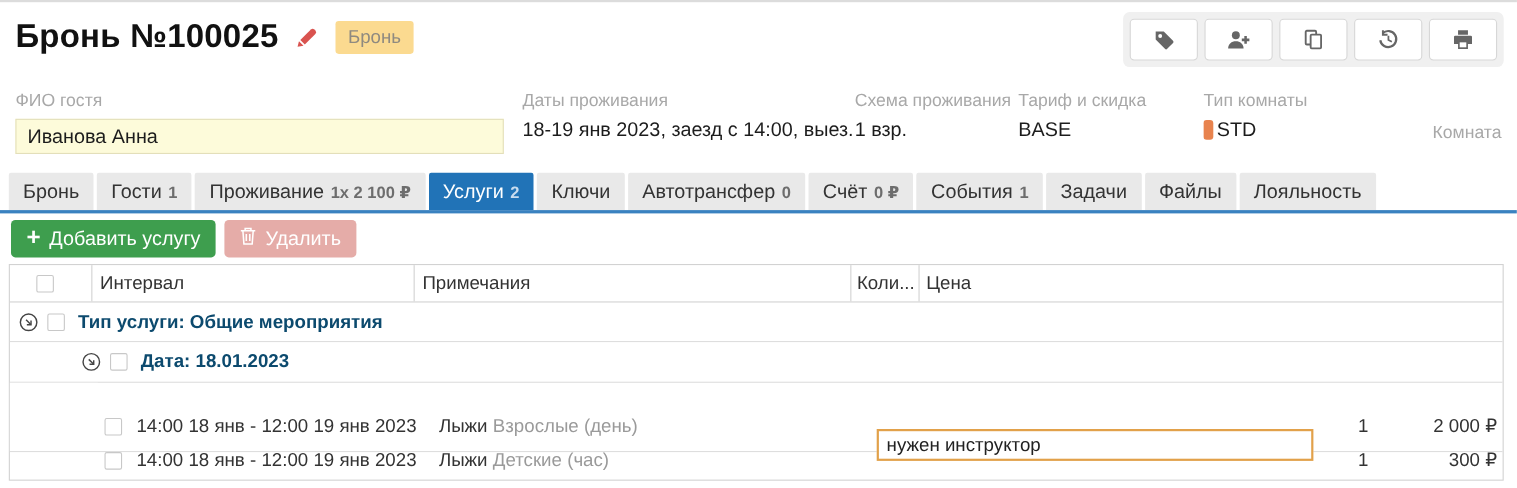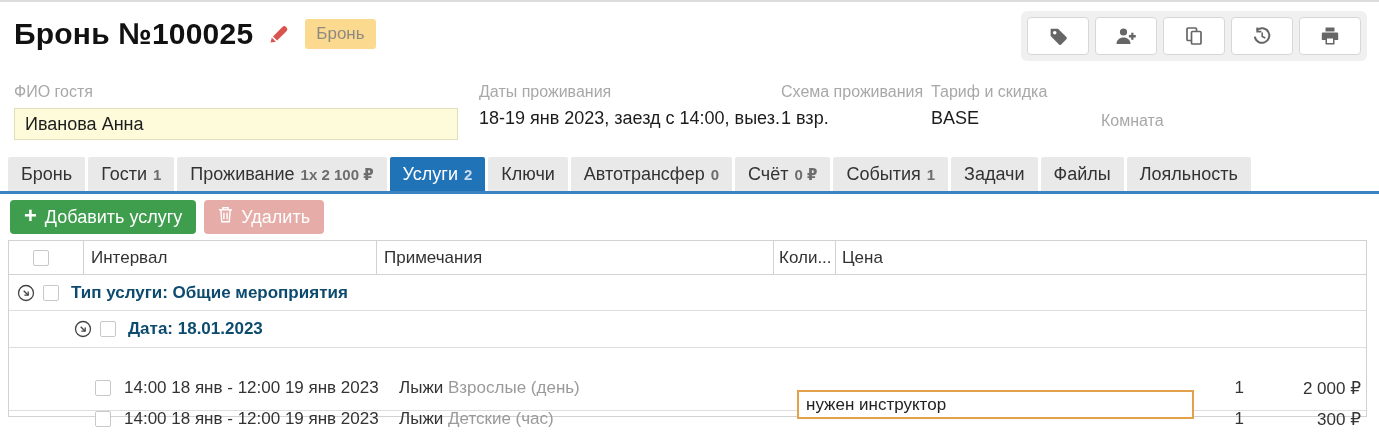--- a/index.html
+++ b/index.html
@@ -45,21 +45,21 @@
 
   
   .actions { display:flex; gap:8px; margin:6px 0 0 10px; }
   .btn { height:34px; border:none; border-radius:4px; color:#fff; font-size:18px; font-family:inherit;
     display:flex; align-items:center; gap:8px; padding:0 14px; cursor:pointer; }
   .btn-add { background:#3e9e4e; }
   .btn-add .plus { font-size:22px; font-weight:bold; line-height:1; margin-top:-2px; }
   .btn-del { background:#e5aca8; }
 
   
-  .grid { margin:6px 12px 0 8px; border:1px solid #d2d2d2; width:1359px; height:177px; background:#fff; }
+  .grid { margin:6px 12px 0 8px; border:1px solid #d2d2d2; width:1359px; height:197px; background:#fff; }
   .g-head { display:flex; height:34px; align-items:center; border-bottom:1px solid #d2d2d2; color:#333; font-size:17px; }
   .g-head .hc { height:100%; display:flex; align-items:center; }
   .hc + .hc { border-left:1px solid #d2d2d2; }
   .c-exp { width:74px; justify-content:flex-start; padding-left:24px; }
   .c-int { width:293px; padding-left:7px; }
   .c-srv { width:413px; padding-left:14px; }
   .c-note { width:397px; padding-left:7px; }
   .c-qty { width:62px; padding-left:5px; }
   .c-price { flex:1; padding-left:6px; }
 
@@ -159,20 +159,24 @@
     <div class="val">18-19 янв 2023, заезд с 14:00, выез...</div>
   </div>
   <div class="field f-scheme">
     <div class="lbl">Схема проживания</div>
     <div class="val">1 взр.</div>
   </div>
   <div class="field f-tariff">
     <div class="lbl">Тариф и скидка</div>
     <div class="val">BASE</div>
   </div>
+  <div class="field f-roomtype">
+    <div class="lbl">Тип комнаты</div>
+    <div class="val"><span class="room-marker"></span><span>STD</span></div>
+  </div>
   <div class="field f-room">
     <div class="lbl">Комната</div>
     <div class="val"></div>
   </div>
 </div>
 
 <div class="tabs">
   <div class="tab">
       <span>Бронь</span>
     </div>

